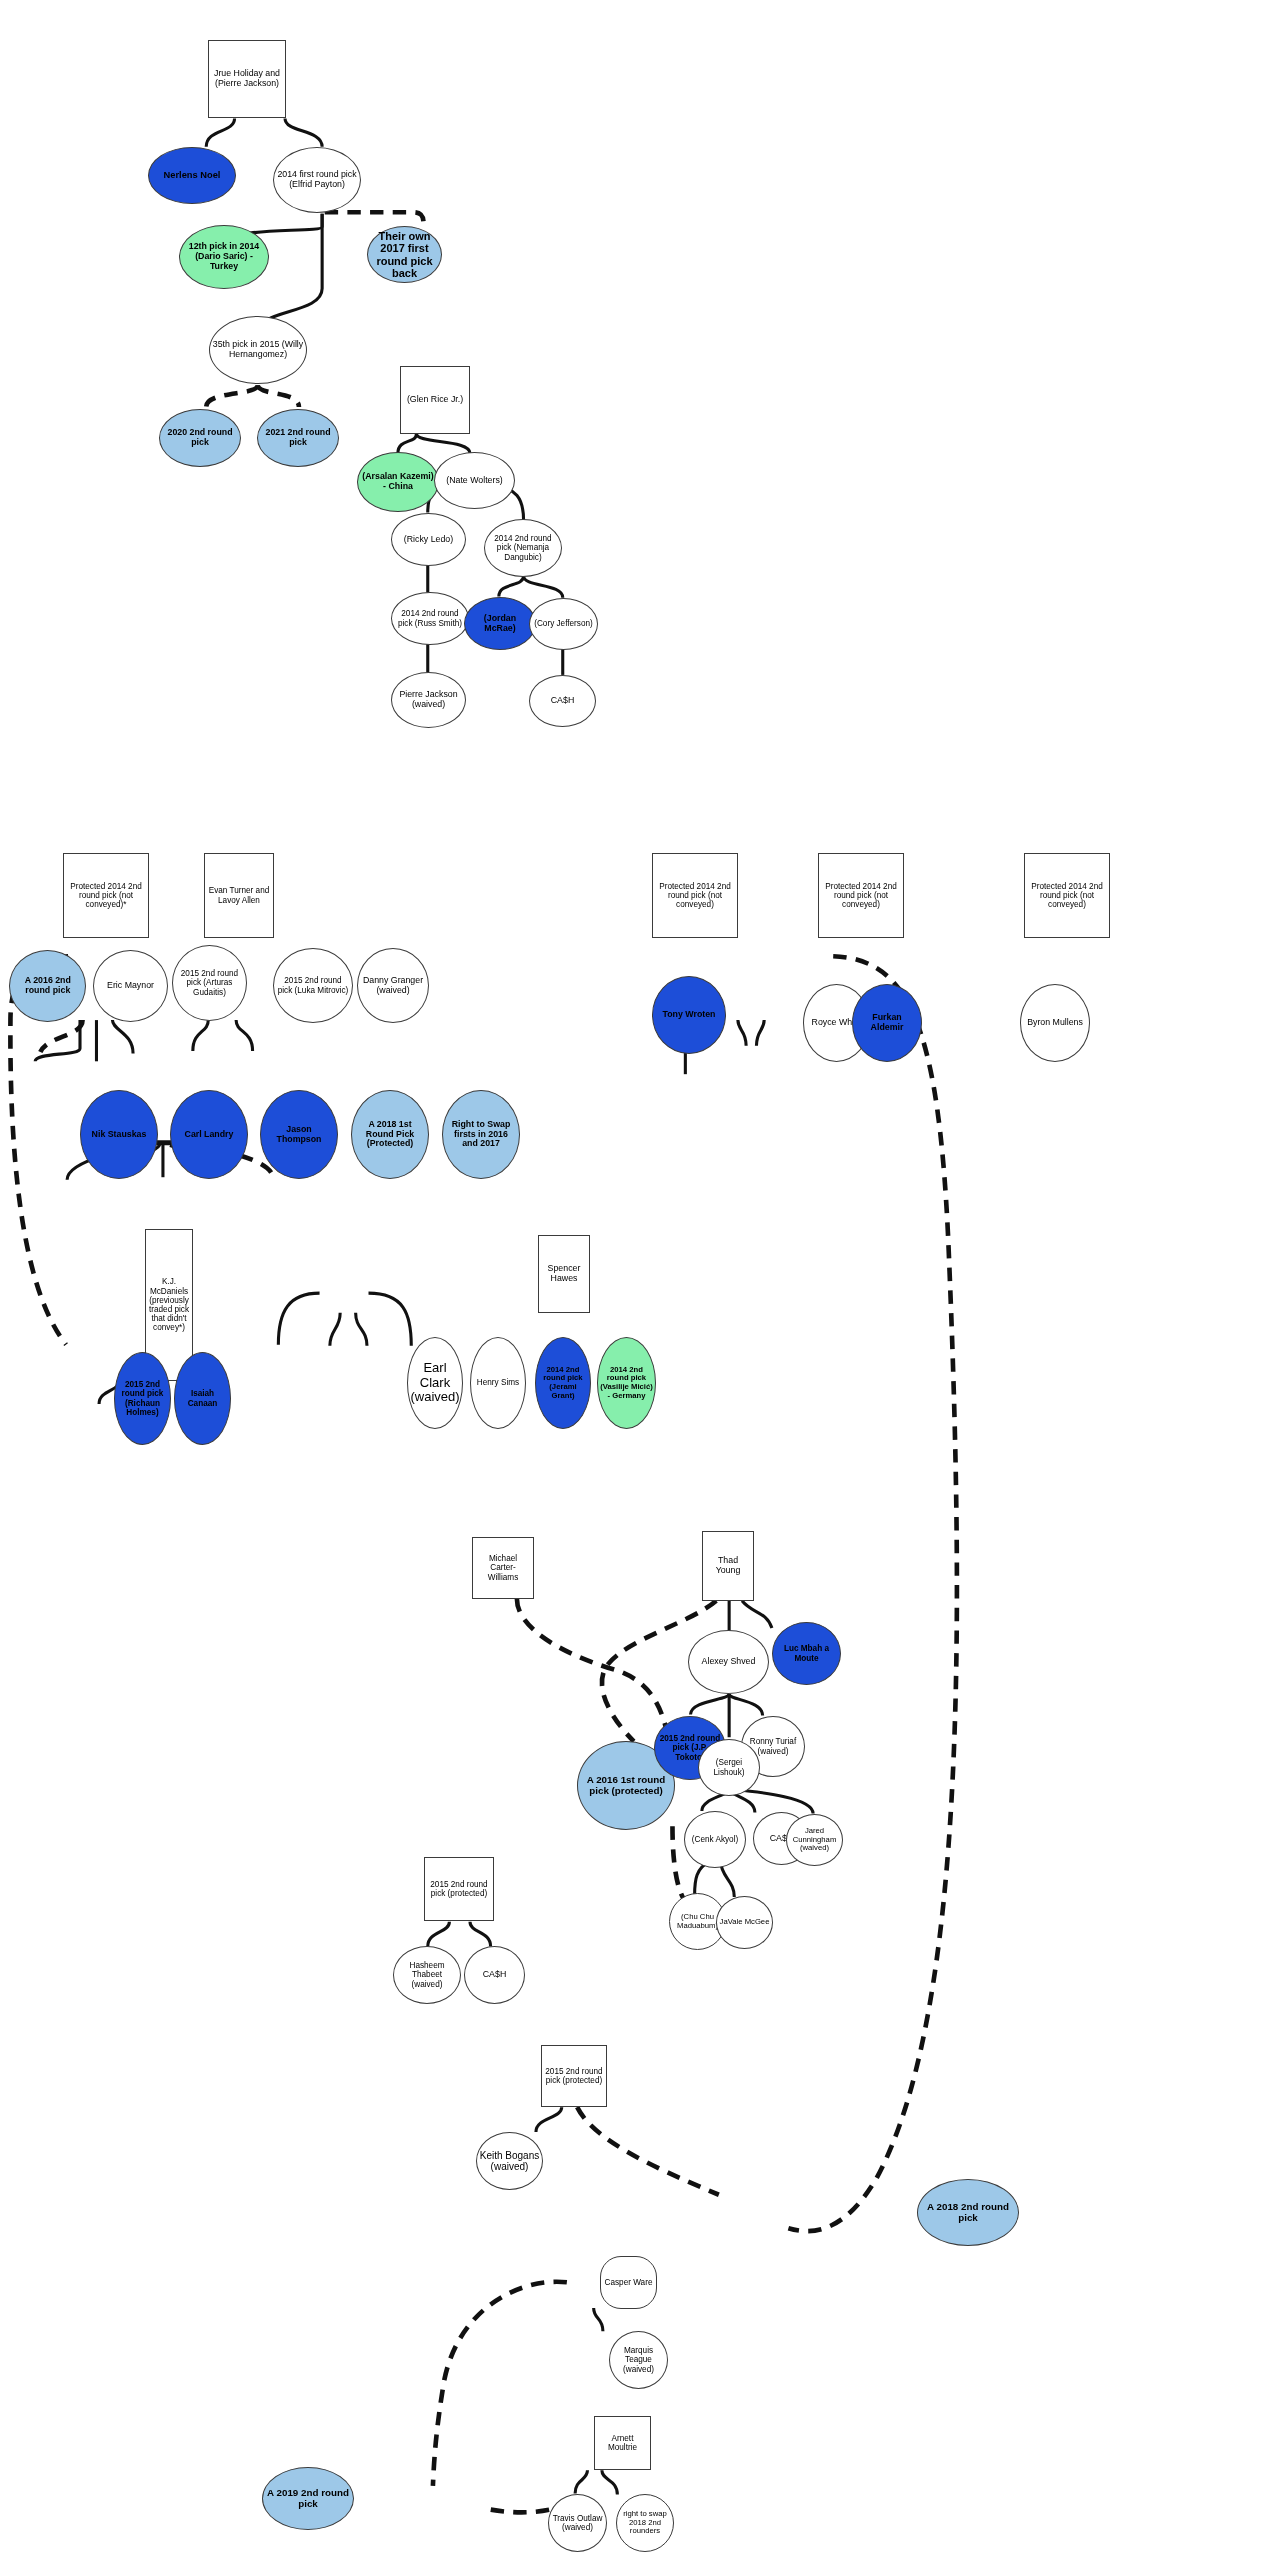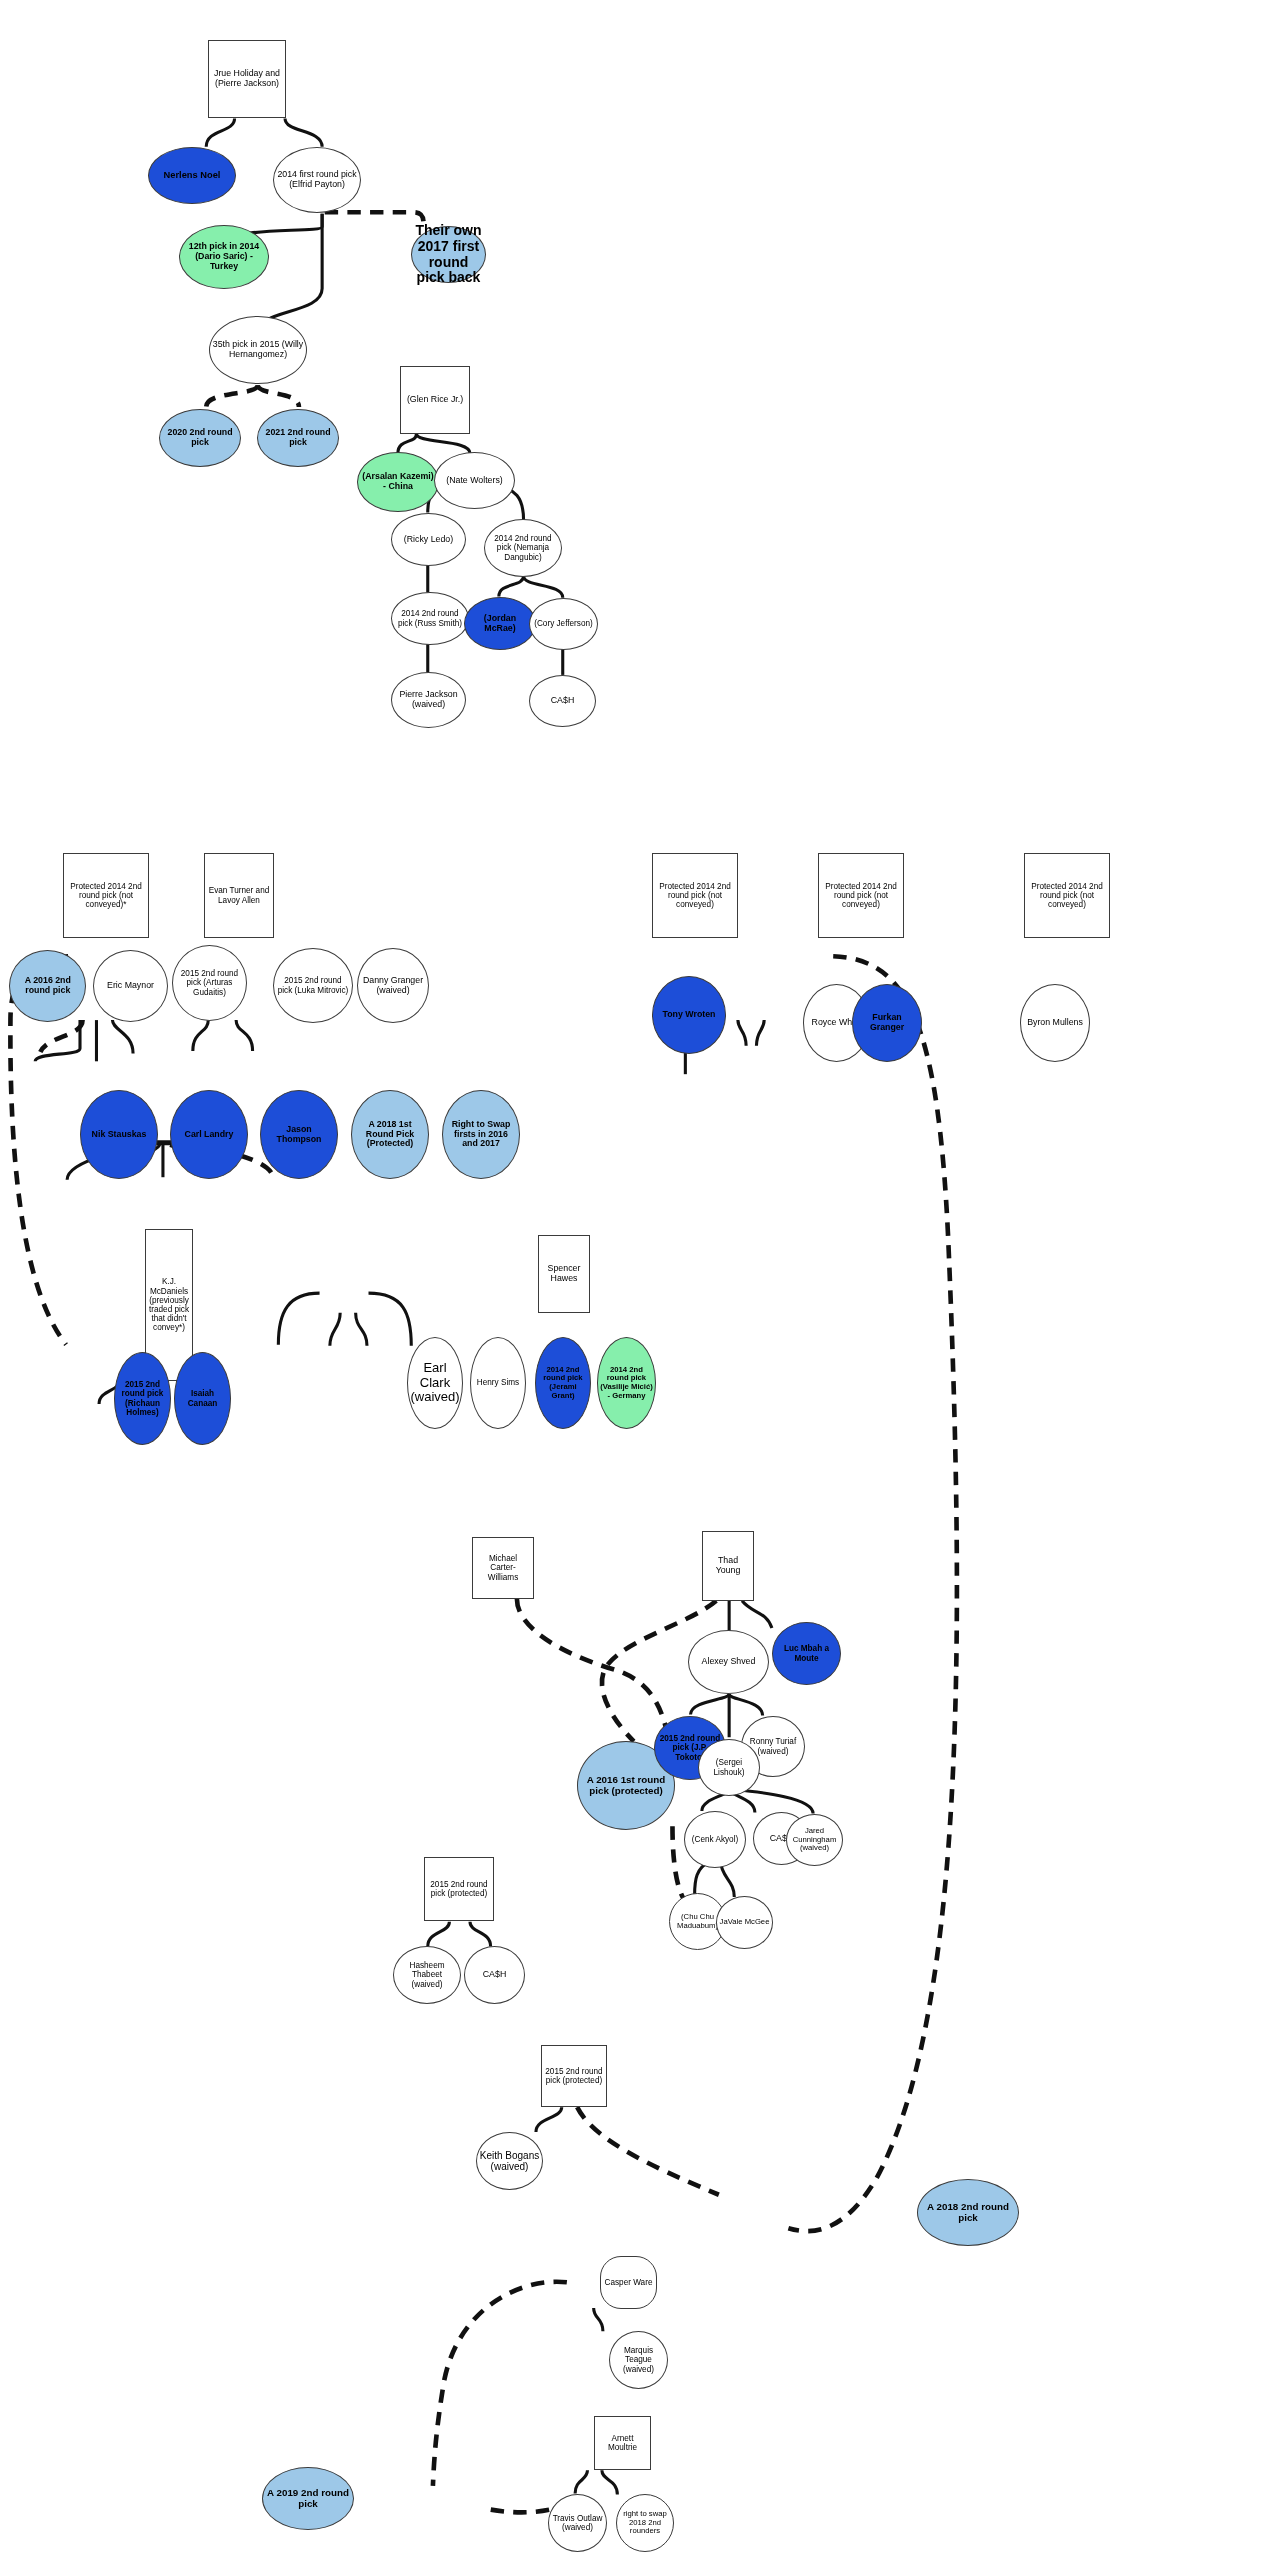--- a/index.html
+++ b/index.html
@@ -143,21 +143,21 @@
       <path d="M1108,4860 C1050,4880 1000,4880 945,4870"></path>
 
       <path d="M1242,5230 C1320,5240 1400,5280 1430,5330"></path>
     </g>
   </svg>
 
   <div class="node box" style="left:208px;top:40px;width:78px;height:78px;font-size:8.8px;">Jrue Holiday and (Pierre Jackson)</div>
   <div class="node ell gray" style="left:148px;top:147px;width:88px;height:57px;font-size:9.3px;">Nerlens Noel</div>
   <div class="node ell white" style="left:273px;top:147px;width:88px;height:66px;font-size:8.8px;">2014 first round pick (Elfrid Payton)</div>
   <div class="node ell red" style="left:179px;top:225px;width:90px;height:64px;font-size:8.8px;">12th pick in 2014 (Dario Saric) - Turkey</div>
-  <div class="node ell blue" style="left:367px;top:226px;width:75px;height:57px;font-size:14px;margin-left:44px;">Their own 2017 first round pick back</div>
+  <div class="node ell blue" style="left:367px;top:226px;width:75px;height:57px;font-size:11px;">Their own 2017 first round pick back</div>
   <div class="node ell white" style="left:209px;top:316px;width:98px;height:68px;font-size:8.8px;">35th pick in 2015  (Willy Hernangomez)</div>
   <div class="node ell blue" style="left:159px;top:409px;width:82px;height:58px;font-size:8.8px;">2020 2nd round pick</div>
   <div class="node ell blue" style="left:257px;top:409px;width:82px;height:58px;font-size:8.8px;">2021 2nd round pick</div>
 
   <div class="node box" style="left:400px;top:366px;width:70px;height:68px;font-size:8.8px;">(Glen Rice Jr.)</div>
   <div class="node ell red" style="left:357px;top:452px;width:82px;height:60px;font-size:8.8px;">(Arsalan Kazemi) - China</div>
   <div class="node ell white" style="left:434px;top:452px;width:81px;height:57px;font-size:8.8px;">(Nate Wolters)</div>
   <div class="node ell white" style="left:391px;top:513px;width:75px;height:53px;font-size:8.8px;">(Ricky Ledo)</div>
   <div class="node ell white" style="left:484px;top:519px;width:78px;height:58px;font-size:8.2px;">2014 2nd round pick (Nemanja Dangubic)</div>
   <div class="node ell white" style="left:391px;top:592px;width:78px;height:53px;font-size:8.2px;">2014 2nd round pick (Russ Smith)</div>
@@ -173,21 +173,21 @@
   <div class="node box" style="left:1024px;top:853px;width:86px;height:85px;font-size:8.2px;">Protected 2014 2nd round pick (not conveyed)</div>
 
   <div class="node ell blue" style="left:9.3px;top:950px;width:77px;height:72px;font-size:8.8px;">A 2016 2nd round pick</div>
   <div class="node ell white" style="left:93px;top:950px;width:75px;height:72px;font-size:8.8px;">Eric Maynor</div>
   <div class="node ell white" style="left:172px;top:945px;width:75px;height:76px;font-size:8.2px;">2015 2nd round pick (Arturas Gudaitis)</div>
   <div class="node ell white" style="left:273px;top:948px;width:80px;height:75px;font-size:8.2px;">2015 2nd round pick (Luka Mitrovic)</div>
   <div class="node ell white" style="left:357px;top:948px;width:72px;height:75px;font-size:8.8px;">Danny Granger (waived)</div>
 
   <div class="node ell gray" style="left:652px;top:976px;width:74px;height:78px;font-size:8.8px;">Tony Wroten</div>
   <div class="node ell white" style="left:803px;top:984px;width:67px;height:78px;font-size:8.8px;">Royce White</div>
-  <div class="node ell gray" style="left:852px;top:984px;width:70px;height:78px;font-size:8.8px;">Furkan Granger</div>
+  <div class="node ell gray" style="left:852px;top:984px;width:70px;height:78px;font-size:8.8px;">Furkan Aldemir</div>
   <div class="node ell white" style="left:1020px;top:984px;width:70px;height:78px;font-size:8.8px;">Byron Mullens</div>
 
   <div class="node ell gray" style="left:80px;top:1090px;width:78px;height:89px;font-size:8.8px;">Nik Stauskas</div>
   <div class="node ell gray" style="left:170px;top:1090px;width:78px;height:89px;font-size:8.8px;">Carl Landry</div>
   <div class="node ell gray" style="left:260px;top:1090px;width:78px;height:89px;font-size:8.8px;">Jason Thompson</div>
   <div class="node ell blue" style="left:351px;top:1090px;width:78px;height:89px;font-size:8.8px;">A 2018 1st Round Pick (Protected)</div>
   <div class="node ell blue" style="left:442px;top:1090px;width:78px;height:89px;font-size:8.8px;">Right to Swap firsts in 2016 and 2017</div>
 
   <div class="node box" style="left:145px;top:1229px;width:48px;height:152px;font-size:8.2px;">K.J. McDaniels (previously traded pick that didn't convey*)</div>
   <div class="node ell gray" style="left:114px;top:1352px;width:57px;height:93px;font-size:8.2px;">2015 2nd round pick (Richaun Holmes)</div>

